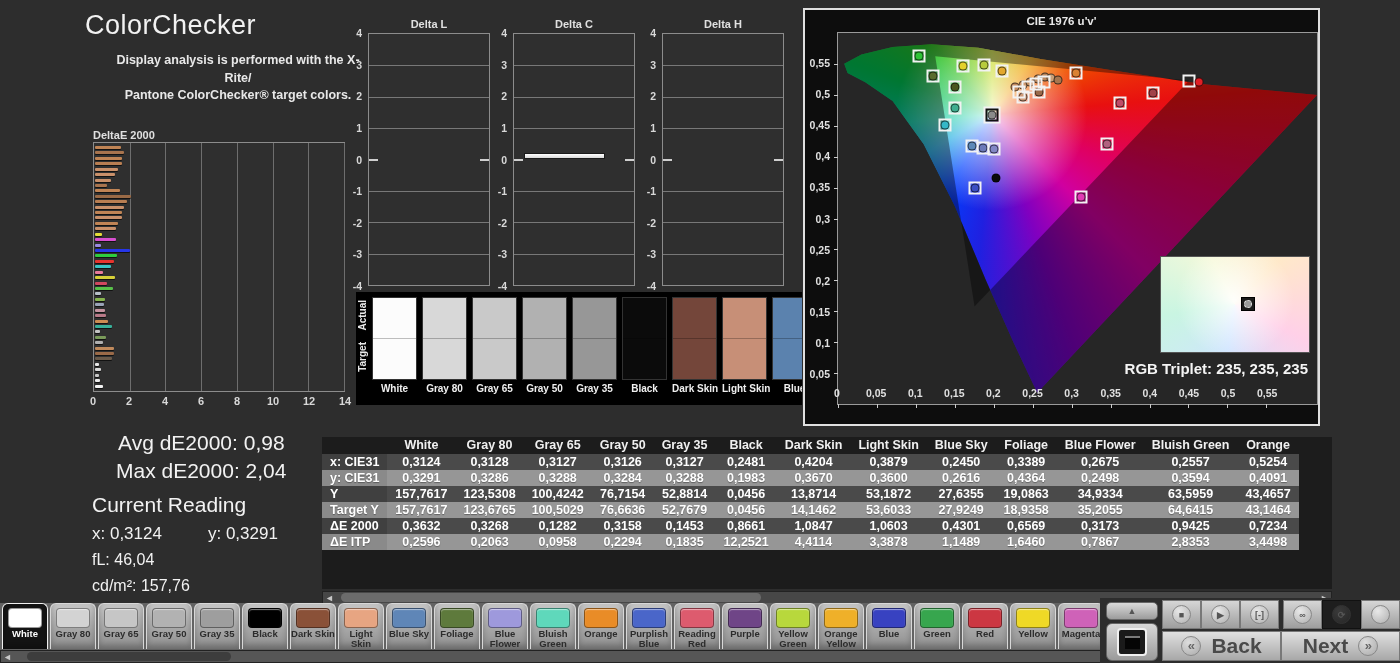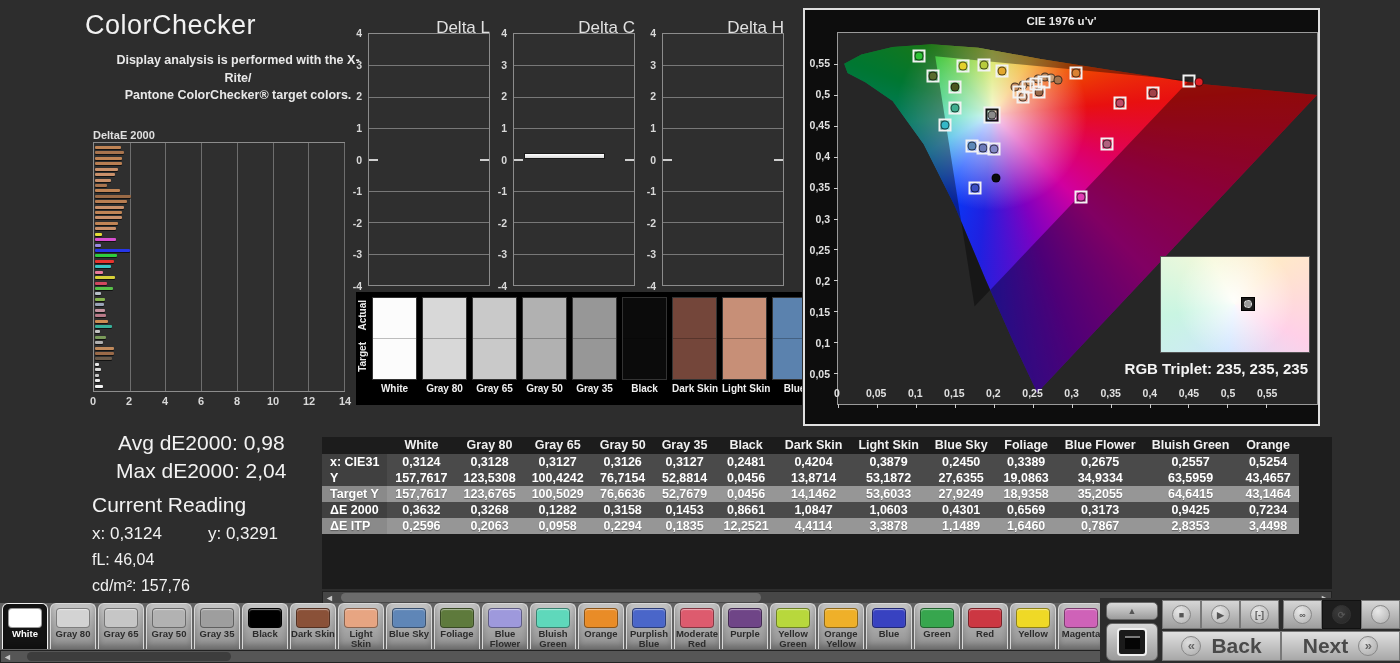--- a/index.html
+++ b/index.html
@@ -19,21 +19,21 @@
   .dechart-title { position:absolute; left:93px; top:129px; width:252px; text-align:left; font-size:11px; font-weight:bold; color:#e0e0e0; }
   .deplot { position:absolute; left:93px; top:142px; width:252px; height:250px; background:#2f2f2f; border:1px solid #8c8c8c; }
   .vgrid { position:absolute; top:0; bottom:0; width:1px; background:#6e6e6e; }
   .debars { position:absolute; left:1px; top:3px; bottom:3px; right:1px; display:flex; flex-direction:column; justify-content:space-between; }
   .debar { height:3px; border-radius:1px; box-shadow:0 1px 0 rgba(0,0,0,.6); }
   .de-xaxis { position:absolute; left:93px; top:395px; width:252px; height:14px; }
   .de-xaxis span { position:absolute; transform:translateX(-50%); font-size:11px; font-weight:bold; color:#d8d8d8; }
 
   
   .dchart { position:absolute; top:14px; width:150px; }
-  .dtitle { position:absolute; left:16px; top:4px; width:122px; text-align:right; font-size:17px; font-weight:normal; color:#e0e0e0; }
+  .dtitle { position:absolute; left:16px; top:4px; width:122px; text-align:center; font-size:11px; font-weight:bold; color:#e0e0e0; }
   .dplot { position:absolute; left:16px; top:19px; width:122px; height:253px; background:#2f2f2f; border:1px solid #8c8c8c; }
   .hgrid { position:absolute; left:0; right:0; height:1px; background:#787878; }
   .zerodash { position:absolute; width:9px; height:2px; background:#cfcfcf; }
   .dlabels span { position:absolute; right:140px; transform:translateY(-6px); font-size:10.5px; font-weight:bold; color:#d8d8d8; }
   .dcbar { position:absolute; background:linear-gradient(#ffffff,#d8d8d8); border:1px solid #1a1a1a; }
 
   
   .strip { position:absolute; left:356px; top:292px; width:446px; height:113px; background:#000; overflow:hidden; }
   .strip-rot { position:absolute; left:1px; width:14px; font-size:10px; font-weight:bold; color:#e8e8e8; transform:rotate(180deg); writing-mode:vertical-rl; text-align:center; }
   .sw-items { position:absolute; left:16px; top:5px; display:flex; gap:5px; }
@@ -509,20 +509,36 @@
             <td>0,3126</td>
             <td>0,3127</td>
             <td>0,2481</td>
             <td>0,4204</td>
             <td>0,3879</td>
             <td>0,2450</td>
             <td>0,3389</td>
             <td>0,2675</td>
             <td>0,2557</td>
             <td>0,5254</td>
+          </tr>
+          <tr class="lite">
+            <td class="rowlab">y: CIE31</td>
+            <td>0,3291</td>
+            <td>0,3286</td>
+            <td>0,3288</td>
+            <td>0,3284</td>
+            <td>0,3288</td>
+            <td>0,1983</td>
+            <td>0,3670</td>
+            <td>0,3600</td>
+            <td>0,2616</td>
+            <td>0,4364</td>
+            <td>0,2498</td>
+            <td>0,3594</td>
+            <td>0,4091</td>
           </tr>
           <tr class="dark">
             <td class="rowlab">Y</td>
             <td>157,7617</td>
             <td>123,5308</td>
             <td>100,4242</td>
             <td>76,7154</td>
             <td>52,8814</td>
             <td>0,0456</td>
             <td>13,8714</td>
@@ -643,21 +659,21 @@
       <div class="tab">
         <div class="tswatch" style="background: rgb(233, 140, 39);"></div>
         <div class="tlabel">Orange</div>
       </div>
       <div class="tab">
         <div class="tswatch" style="background: rgb(74, 102, 201);"></div>
         <div class="tlabel">Purplish Blue</div>
       </div>
       <div class="tab">
         <div class="tswatch" style="background: rgb(221, 91, 110);"></div>
-        <div class="tlabel">Moderate Red</div>
+        <div class="tlabel">Reading Red</div>
       </div>
       <div class="tab">
         <div class="tswatch" style="background: rgb(111, 69, 135);"></div>
         <div class="tlabel">Purple</div>
       </div>
       <div class="tab">
         <div class="tswatch" style="background: rgb(184, 216, 60);"></div>
         <div class="tlabel">Yellow Green</div>
       </div>
       <div class="tab">

